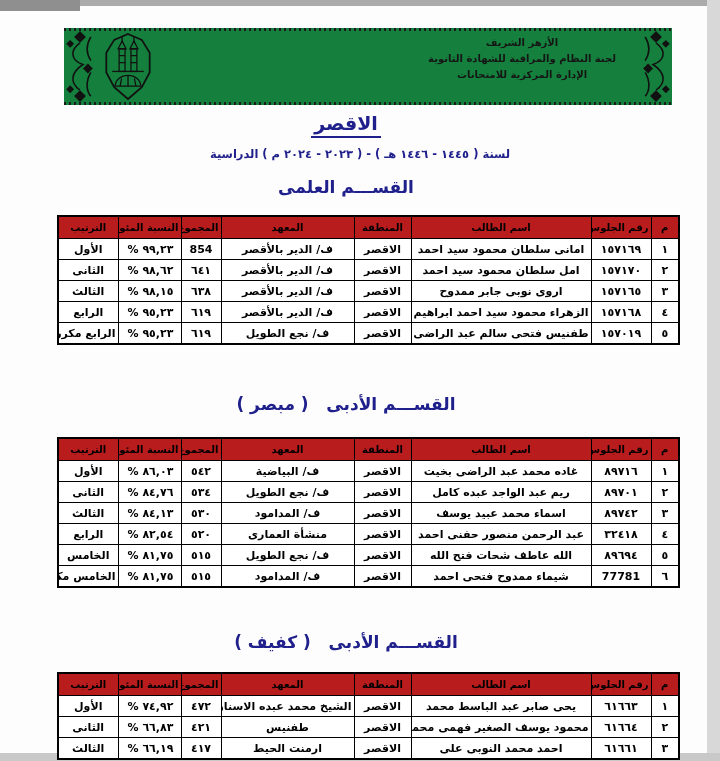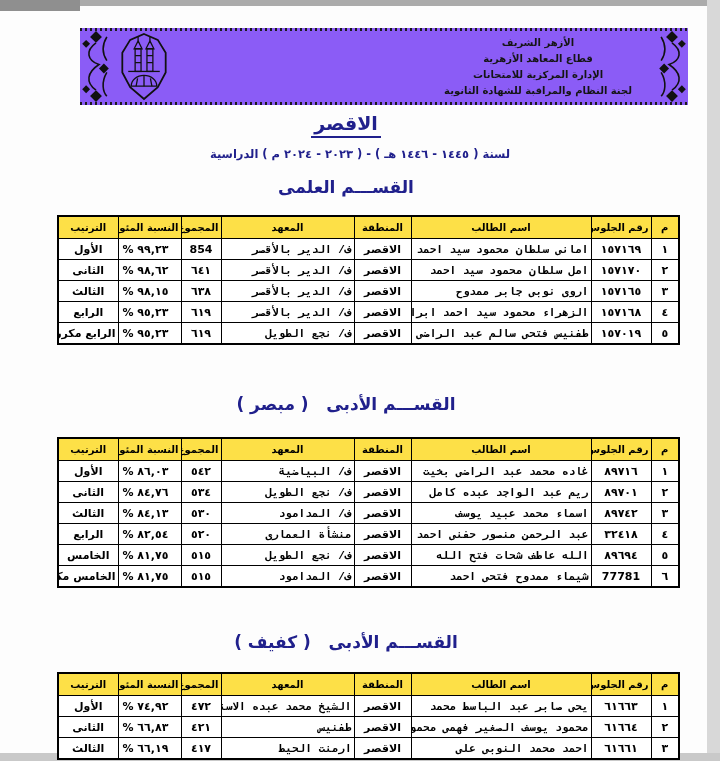--- a/index.html
+++ b/index.html
@@ -9,21 +9,21 @@
     font-family:"DejaVu Sans",sans-serif;
     direction:rtl;
   }
   
   .edge-top{position:absolute;top:0;left:0;width:720px;height:6px;background:#ababab;}
   .edge-top-dark{position:absolute;top:0;left:0;width:80px;height:11px;background:#8f8f8f;}
   .edge-right{position:absolute;top:0;right:0;width:13px;height:761px;background:#d8d8d8;}
   .edge-bottom{position:absolute;bottom:0;left:0;width:720px;height:8px;background:#c9c9c9;}
 
   
-  .banner{position:absolute;left:80px;top:28px;width:608px;height:77px;background:#8b5cf6;}
+  .banner{position:absolute;left:64px;top:28px;width:608px;height:77px;background:#15803d;}
   .dots{position:absolute;left:0;right:0;height:3px;
         background:repeating-linear-gradient(90deg,#1c1c1c 0 2px,transparent 2px 5px);}
   .dots.top{top:0;} .dots.bottom{bottom:0;}
   .corner{position:absolute;width:30px;height:71px;top:3px;}
   .corner.right{right:1px;}
   .corner.left{left:1px;transform:scaleX(-1);}
   .logo{position:absolute;left:34px;top:4px;width:60px;height:69px;}
   .org-text{position:absolute;right:24px;top:7px;width:252px;text-align:center;
             font-size:10px;font-weight:bold;color:#151515;line-height:16px;}
 
@@ -38,23 +38,23 @@
                    font-weight:bold;font-size:17px;white-space:pre;transform:translateX(-14px);}
   .sh1{top:177px;} .sh2{top:394px;} .sh3{top:632px;}
 
   
   .tbl-wrap{position:absolute;left:57px;}
   .tw1{top:215px;} .tw2{top:437px;} .tw3{top:672px;}
   table{width:621px;border-collapse:collapse;table-layout:fixed;direction:rtl;
         border:2px solid #000;background:#fff;}
   th,td{border:1px solid #000;height:20px;padding:0 2px;text-align:center;vertical-align:middle;
         overflow:hidden;white-space:nowrap;font-size:11px;font-weight:bold;color:#000;}
-  th{background:#fde047;height:21px;font-size:10px;}
-  td.c-name,td.c-inst{text-align:right;font-family:Liberation Mono, monospace;}
-  td.c-pct{text-align:left;padding-left:4px;}
+  th{background:#b91c1c;height:21px;font-size:10px;}
+  td.c-name,td.c-inst{}
+  td.c-pct{text-align:center;padding-left:4px;}
   col.w-num{width:28px;} col.w-seat{width:60px;} col.w-name{width:180px;}
   col.w-region{width:57px;} col.w-inst{width:133px;} col.w-total{width:40px;}
   col.w-pct{width:63px;} col.w-rank{width:60px;}
 </style>
 </head>
 <body>
 
 <div class="edge-top"></div>
 <div class="edge-top-dark"></div>
 <div class="edge-right"></div>
@@ -100,23 +100,22 @@
       <path d="M24 5 v4 M36 5 v4"></path>
       <path d="M21 24 h6 M33 24 h6 M21 31 h6 M33 31 h6"></path>
       <path d="M14 40 h32"></path>
       <path d="M17 55 a13 11 0 0 1 26 0 z"></path>
       <path d="M30 44 v11 M23.5 47 L22 55 M36.5 47 L38 55"></path>
     </g>
   </svg>
 
   <div class="org-text">
     <div>الأزهر الشريف</div>
-    <div>قطاع المعاهد الأزهرية</div>
+    <div>لجنة النظام والمراقبة للشهادة الثانوية</div>
     <div>الإدارة المركزية للامتحانات</div>
-    <div>لجنة النظام والمراقبة للشهادة الثانوية</div>
   </div>
 </div>
 
 <div class="title-row">
   <span class="region-name">الاقصر</span>
 </div>
 <div class="year-line">لسنة ( ١٤٤٥ - ١٤٤٦ هـ ) - ( ٢٠٢٣ - ٢٠٢٤ م ) الدراسية</div>
 
 <div class="section-heading sh1">القســـم العلمى</div>
 <div class="tbl-wrap tw1">

